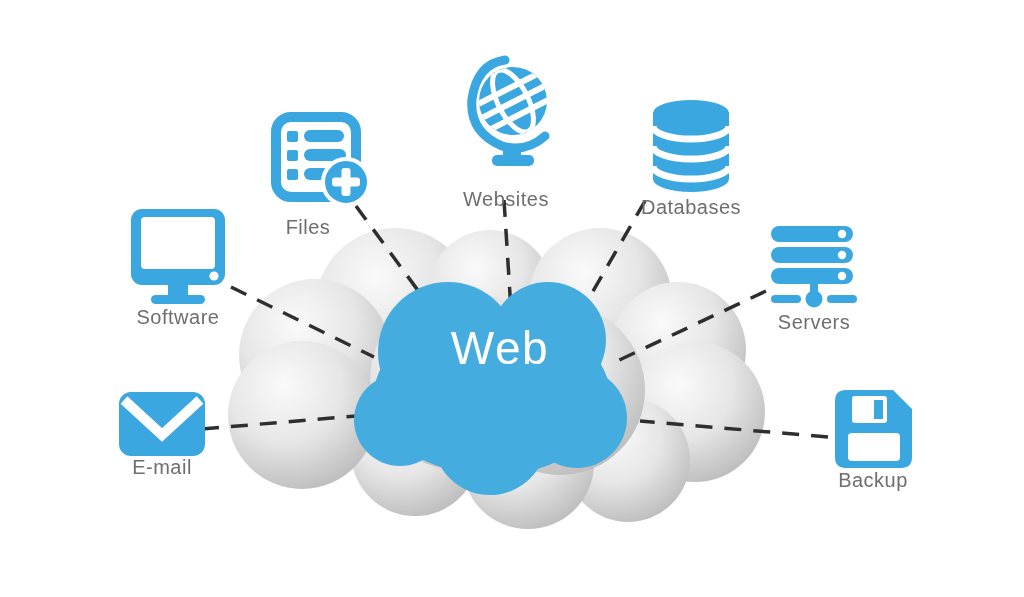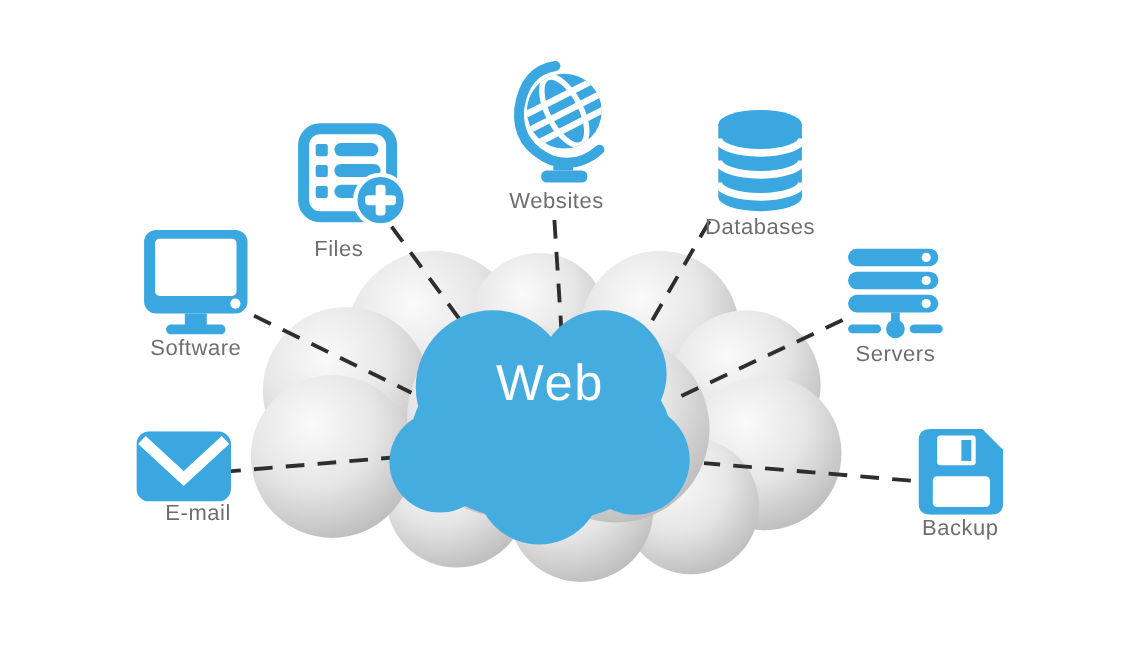--- a/index.html
+++ b/index.html
@@ -99,21 +99,21 @@
       <rect class="b" x="37" y="39" width="42" height="12" rx="6"></rect>
       <rect class="b" x="20" y="59" width="11" height="11" rx="2"></rect>
       <rect class="b" x="37" y="58" width="26" height="12" rx="6"></rect>
       <circle class="b" cx="79" cy="72" r="23" stroke="#ffffff" stroke-width="4"></circle>
       <rect class="w" x="65" y="67.5" width="28" height="9" rx="3"></rect>
       <rect class="w" x="74.5" y="58" width="9" height="28" rx="3"></rect>
     </svg>
     <div class="label" style="margin-top:-7px;position:relative;left:-12px;">Files</div>
   </div>
 
-  <div class="node" style="left:446px;top:55px;width:120px;">
+  <div class="node" style="left:446px;top:55px;width:120px;gap:16px;">
     <svg width="94" height="114" viewBox="0 0 94 114">
       <defs>
         <clipPath id="globeClip">
             <circle cx="54" cy="46" r="34"></circle>
           </clipPath>
       </defs>
       <path class="bs" d="M 46 5 Q 18 9 13 44 Q 10 77 43 91 Q 67 98 86 81" stroke-width="9" stroke-linecap="round"></path>
       <circle class="b" cx="54" cy="46" r="34"></circle>
       <g clip-path="url(#globeClip)" transform="rotate(-27 54 46)">
         <rect class="w" x="10" y="30" width="88" height="6"></rect>
@@ -158,21 +158,21 @@
   <div class="node" style="left:813px;top:390px;width:120px;">
     <svg width="77" height="78" viewBox="0 0 77 78">
       <path class="b" d="M 11 0 H 58 L 77 19 V 67 Q 77 78 66 78 H 11 Q 0 78 0 67 V 11 Q 0 0 11 0 Z"></path>
       <rect class="w" x="17" y="6" width="35" height="27" rx="3"></rect>
       <rect class="b" x="39" y="10" width="9" height="19"></rect>
       <rect class="w" x="13" y="43" width="52" height="28" rx="4"></rect>
     </svg>
     <div class="label" style="margin-top:2px;">Backup</div>
   </div>
 
-  <div class="node" style="left:90px;top:392px;width:120px;align-items:flex-end;">
+  <div class="node" style="left:102px;top:392px;width:120px;">
     <svg width="86" height="64" viewBox="0 0 86 64">
       <rect class="b" x="0" y="0" width="86" height="64" rx="12"></rect>
       <path class="ws" d="M 5 8 L 43 43 L 81 8" stroke-width="10"></path>
     </svg>
     <div class="label" style="margin-top:1px;">E-mail</div>
   </div>
 
 </div>
 
 </body></html>

